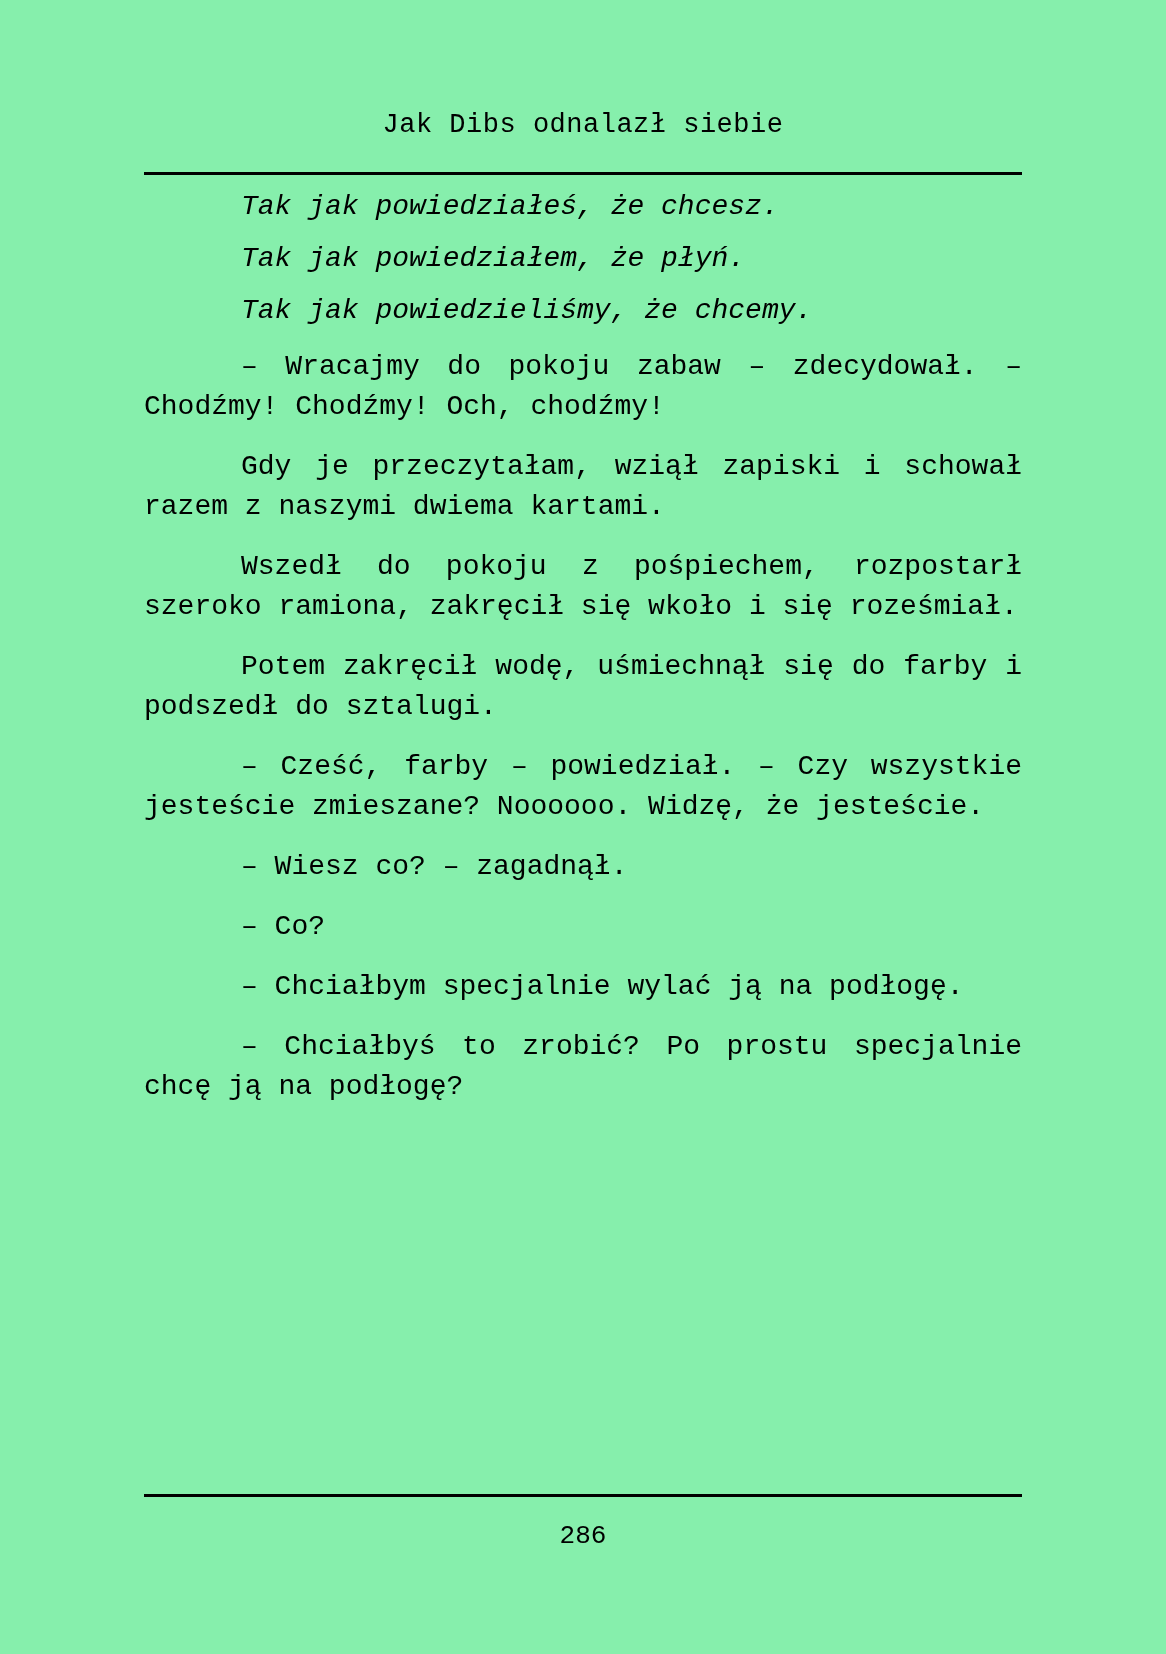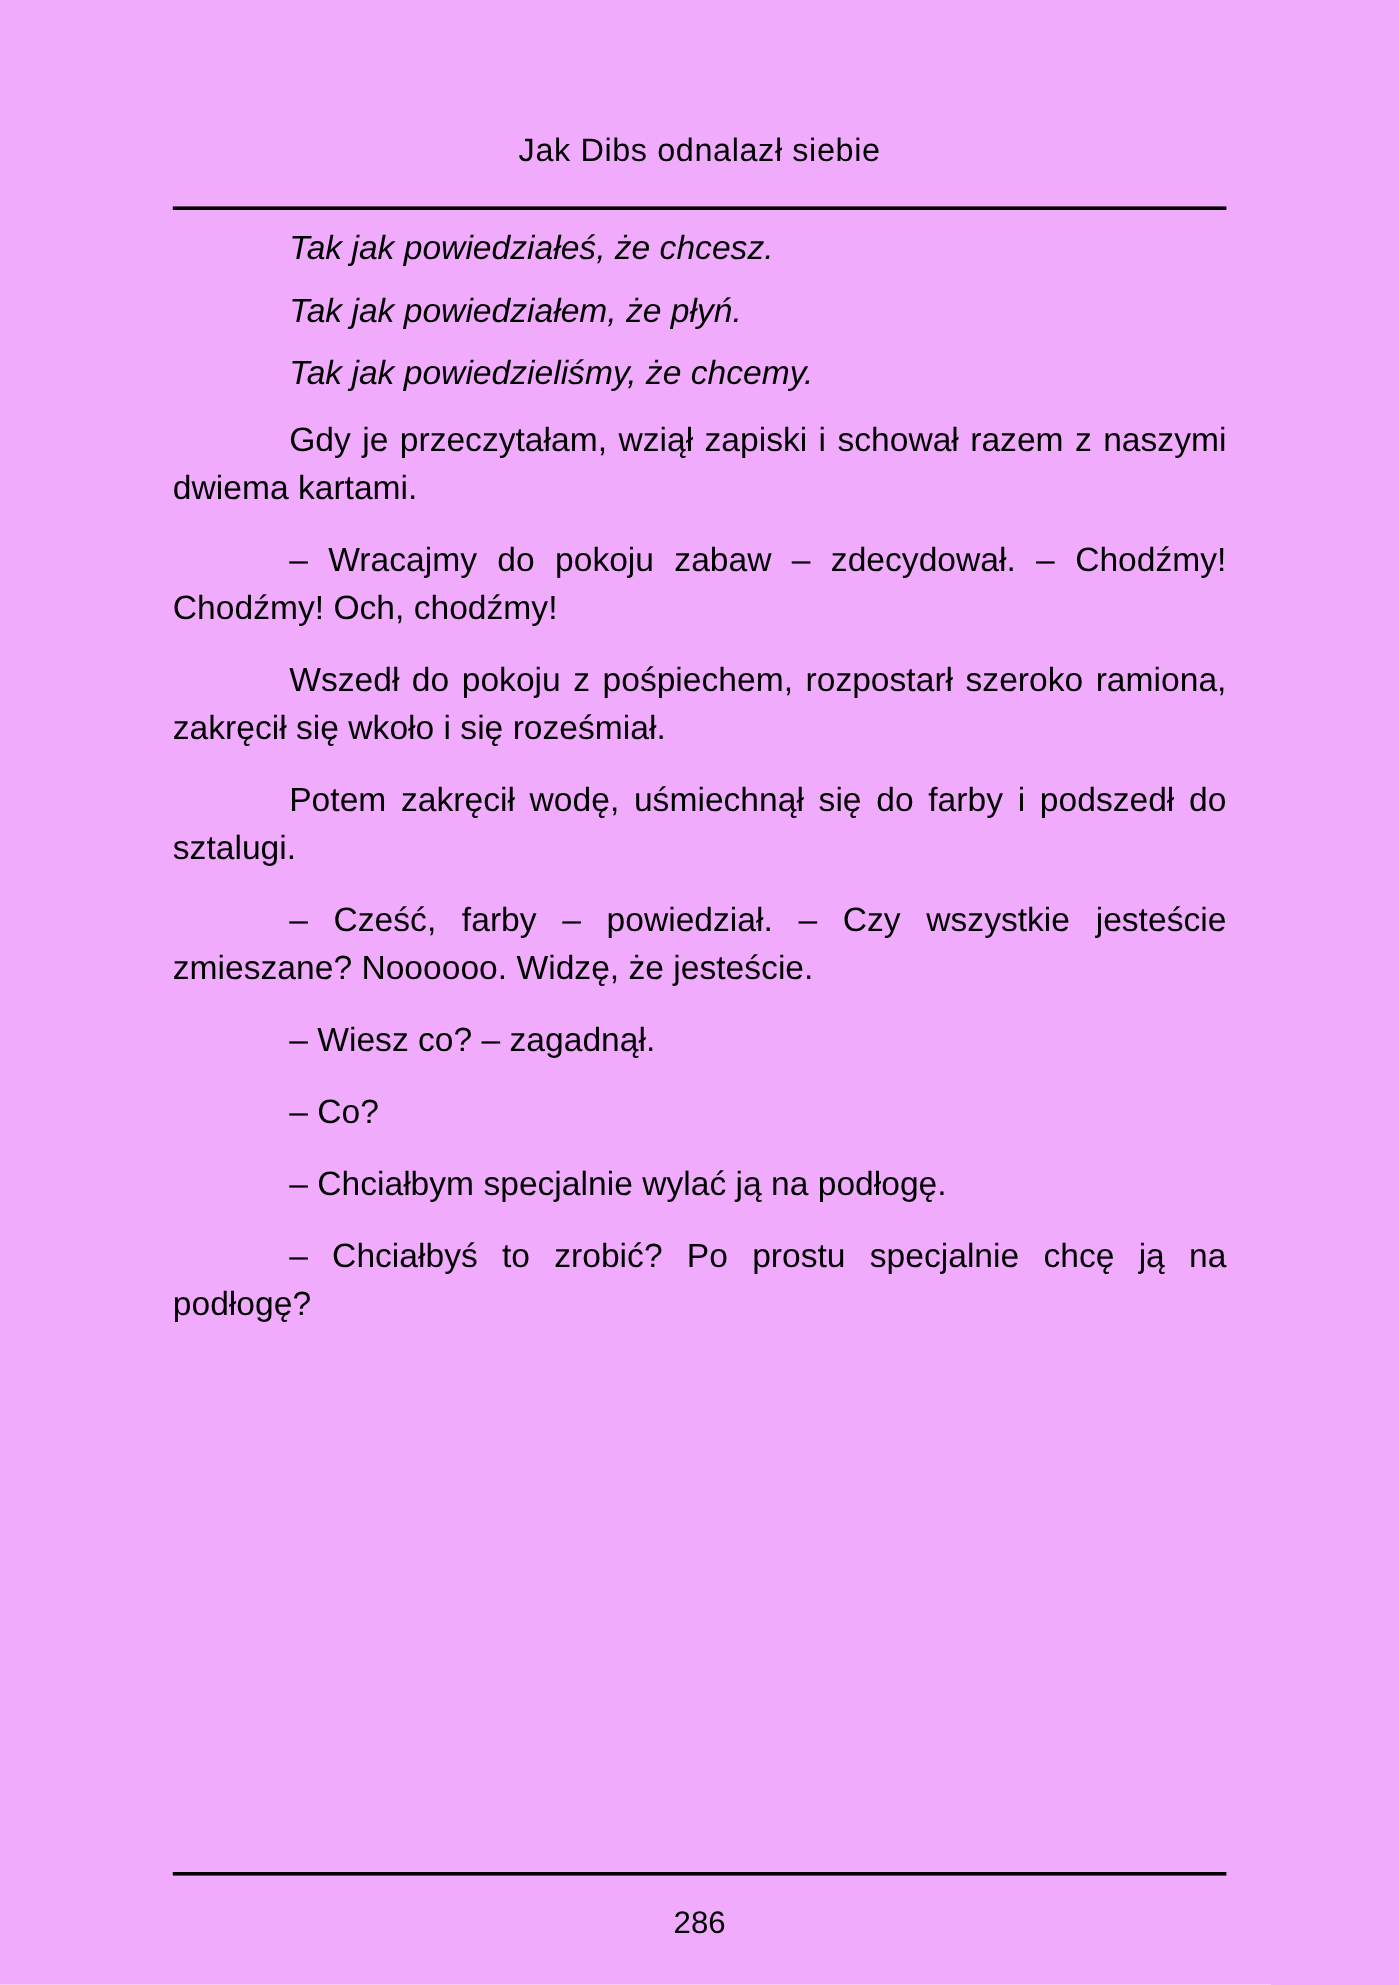--- a/index.html
+++ b/index.html
@@ -4,23 +4,23 @@
 <style>
   html, body {
     margin: 0;
     padding: 0;
     background: #ffffff;
   }
   .page {
     position: relative;
     width: 1166px;
     height: 1654px;
-    background: #f0abfc;
+    background: #86efac;
     color: #000000;
-    font-family: Liberation Sans, sans-serif;
+    font-family: Liberation Mono, monospace;
     overflow: hidden;
   }
   .content {
     position: absolute;
     left: 144px;
     top: 110px;
     width: 878px;
   }
   .running-header {
     text-align: center;
@@ -49,21 +49,21 @@
   .bodytext p {
     font-size: 28px;
     line-height: 40px;
     margin: 0 0 20px 0;
     text-align: justify;
     text-indent: 97px;
   }
   .footer {
     position: absolute;
     left: 144px;
-    top: 1560px;
+    top: 1494px;
     width: 878px;
   }
   .page-number {
     text-align: center;
     font-size: 26px;
     margin-top: 24px;
   }
 </style>
 </head>
 <body>
@@ -75,22 +75,22 @@
 
     <hr class="rule">
 
     <div class="epigraph">
       <p>Tak jak powiedziałeś, że chcesz.</p>
       <p>Tak jak powiedziałem, że płyń.</p>
       <p>Tak jak powiedzieliśmy, że chcemy.</p>
     </div>
 
     <div class="bodytext">
+      <p>– Wracajmy do pokoju zabaw – zdecydował. – Chodźmy! Chodźmy! Och, chodźmy!</p>
       <p>Gdy je przeczytałam, wziął zapiski i schował razem z naszymi dwiema kartami.</p>
-      <p>– Wracajmy do pokoju zabaw – zdecydował. – Chodźmy! Chodźmy! Och, chodźmy!</p>
       <p>Wszedł do pokoju z pośpiechem, rozpostarł szeroko ramiona, zakręcił się wkoło i się roześmiał.</p>
       <p>Potem zakręcił wodę, uśmiechnął się do farby i podszedł do sztalugi.</p>
       <p>– Cześć, farby – powiedział. – Czy wszystkie jesteście zmieszane? Noooooo. Widzę, że jesteście.</p>
       <p>– Wiesz co? – zagadnął.</p>
       <p>– Co?</p>
       <p>– Chciałbym specjalnie wylać ją na podłogę.</p>
       <p>– Chciałbyś to zrobić? Po prostu specjalnie chcę ją na podłogę?</p>
     </div>
 
   </div>

